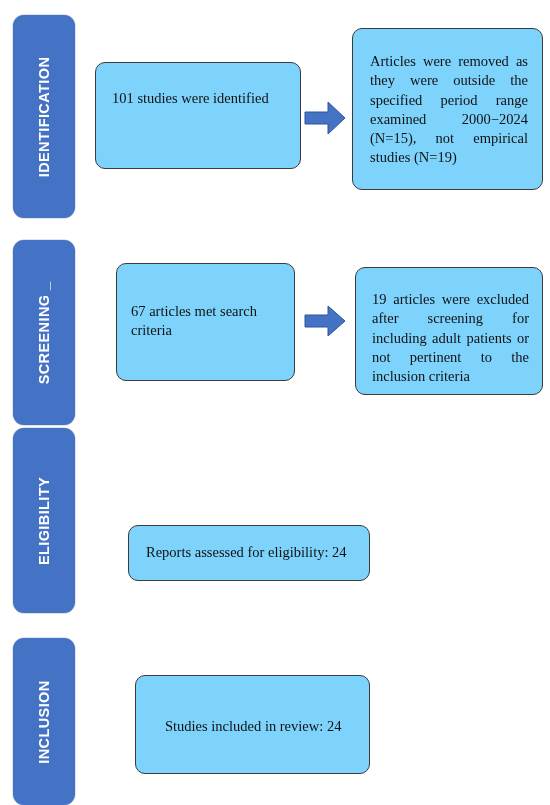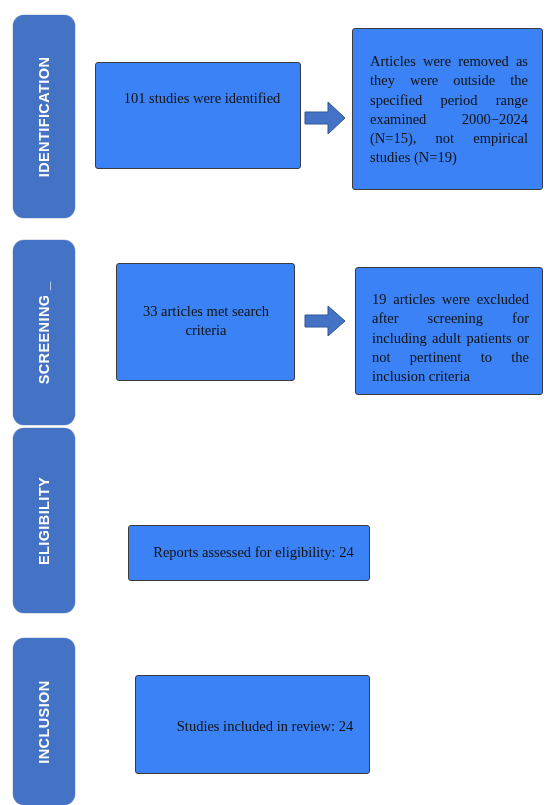--- a/index.html
+++ b/index.html
@@ -36,34 +36,34 @@
     color: #ffffff;
     font-family: "Liberation Sans", sans-serif;
     font-weight: bold;
     font-size: 14.5px;
     letter-spacing: 0.4px;
   }
 
   
   .flow-box {
     position: absolute;
-    background: #3b82f6;
+    background: #7dd3fc;
     border: 1.1px solid #3b3b3b;
-    border-radius: 3px;
+    border-radius: 10px;
     box-sizing: border-box;
     padding-left: 16px;
   }
   .flow-box-text {
     position: absolute;
     font-family: "Liberation Serif", serif;
     font-size: 14.5px;
     line-height: 1.33;
     color: #111111;
   }
-  .txt-left    { text-align: center; }
+  .txt-left    { text-align: left; }
   .txt-justify { text-align: justify; text-justify: inter-word; }
 
   
   .block-arrow {
     position: absolute;
   }
   .block-arrow svg { display: block; }
 </style>
 </head>
 <body>
@@ -94,21 +94,21 @@
     <svg width="42" height="36" viewBox="0 0 42 36" aria-hidden="true">
       <polygon points="1,12 24,12 24,2 41,18 24,34 24,24 1,24" fill="#4472C4" stroke="#2F5597" stroke-width="1"></polygon>
     </svg>
   </div>
 
   <div class="flow-box" style="left:352px; top:28px; width:191px; height:162px;">
     <span class="flow-box-text txt-justify" style="left:17px; top:23px; width:158px;">Articles were removed as they were outside the specified period range examined 2000−2024 (N=15), not empirical studies (N=19)</span>
   </div>
 
   <div class="flow-box" style="left:116px; top:263px; width:179px; height:118px;">
-    <span class="flow-box-text txt-left" style="left:14px; top:38px; width:150px;">33 articles met search criteria</span>
+    <span class="flow-box-text txt-left" style="left:14px; top:38px; width:150px;">67 articles met search criteria</span>
   </div>
 
   <div class="block-arrow" style="left:304px; top:305px;">
     <svg width="42" height="32" viewBox="0 0 42 32" aria-hidden="true">
       <polygon points="1,10 24,10 24,1 41,16 24,31 24,22 1,22" fill="#4472C4" stroke="#2F5597" stroke-width="1"></polygon>
     </svg>
   </div>
 
   <div class="flow-box" style="left:355px; top:267px; width:188px; height:128px;">
     <span class="flow-box-text txt-justify" style="left:16px; top:22px; width:157px;">19 articles were excluded after screening for including adult patients or not pertinent to the inclusion criteria</span>

